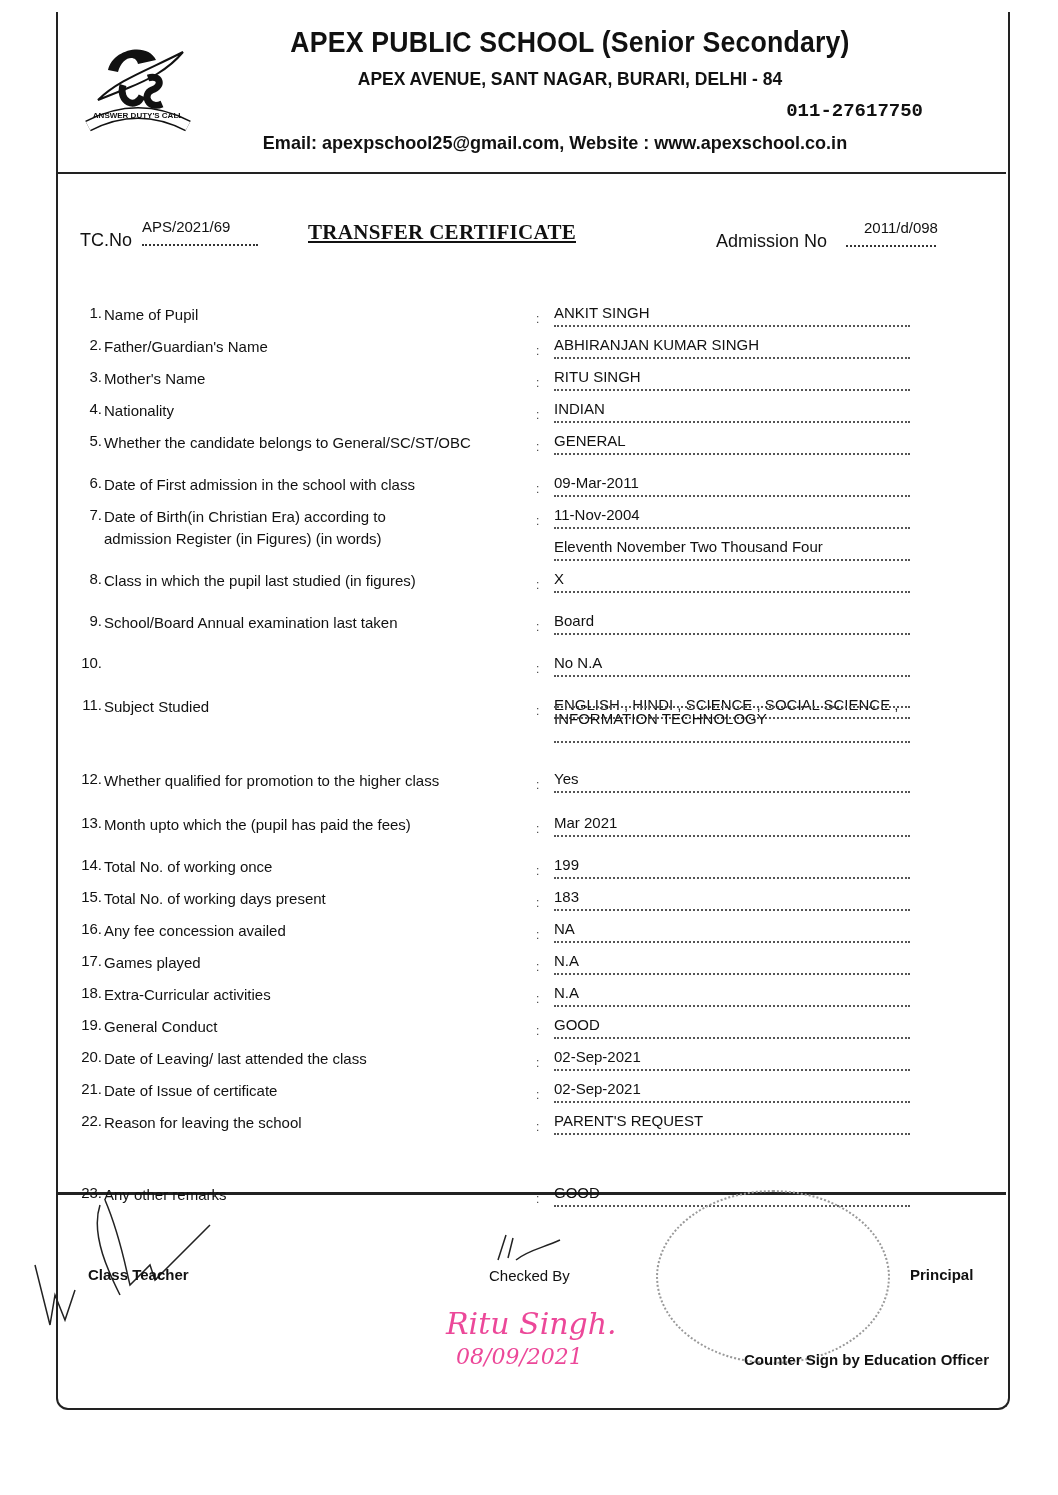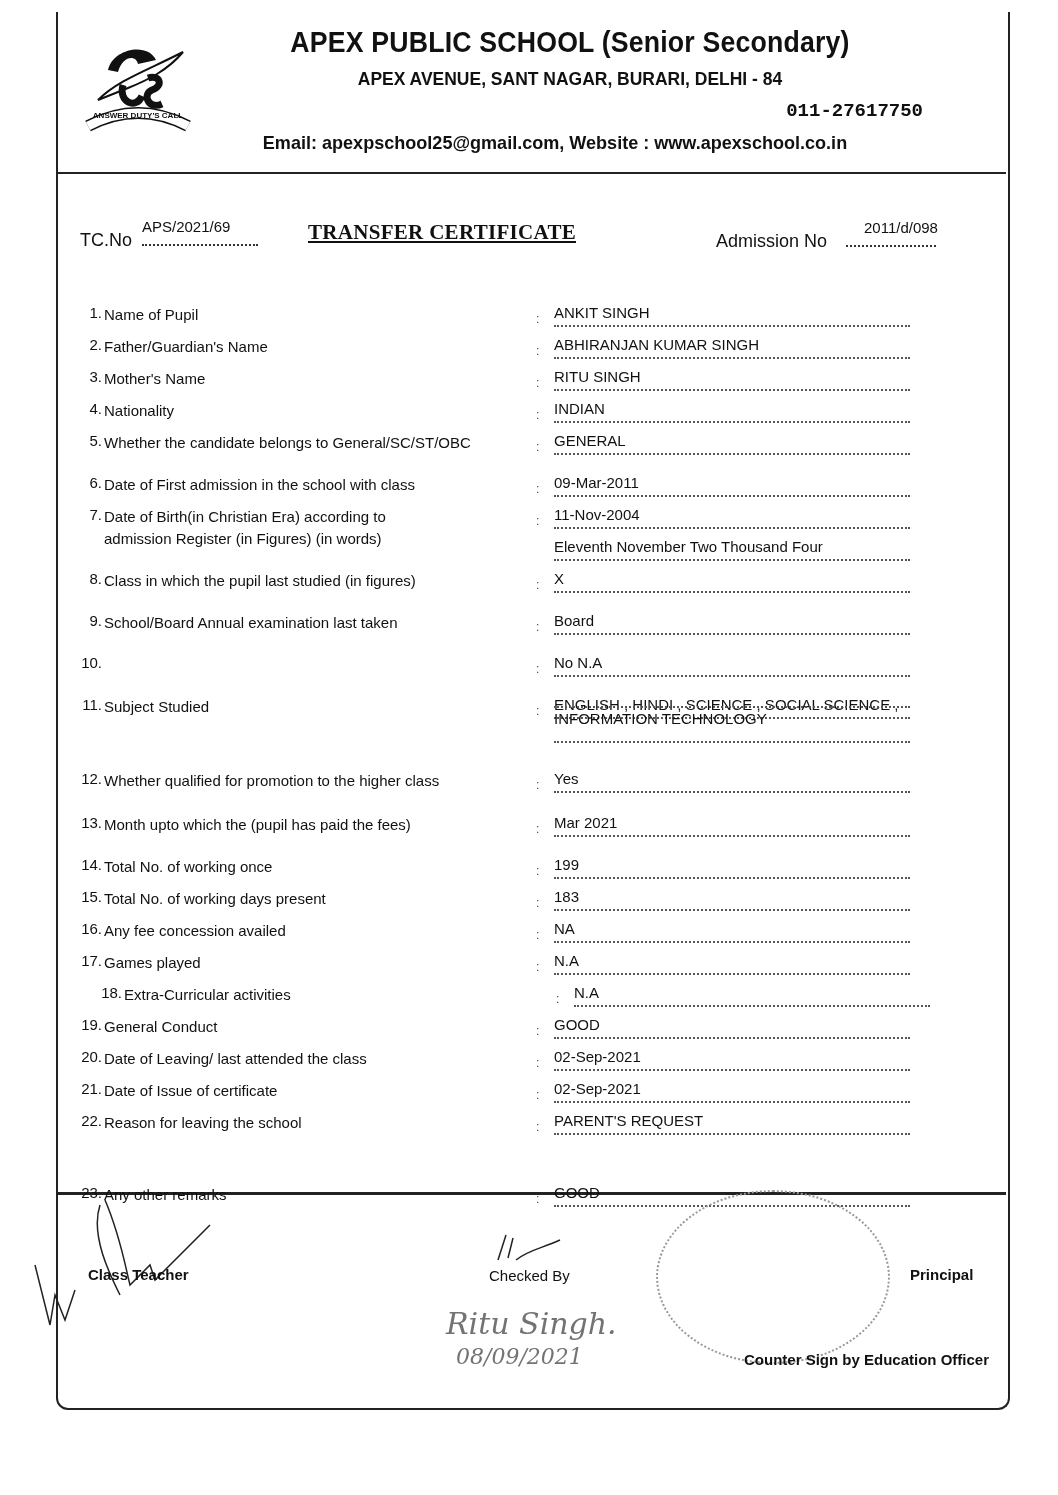--- a/index.html
+++ b/index.html
@@ -51,21 +51,21 @@
   .adm-dots { position: absolute; left: 846px; top: 245px; width: 90px; border-bottom: 2px dotted #333; }
 
   .row { position: absolute; left: 78px; width: 840px; height: 32px; font-family: "Liberation Sans", "DejaVu Sans", sans-serif; font-size: 15px; }
   .row .num { position: absolute; left: 0; top: 0; width: 24px; text-align: right; }
   .row .lbl { position: absolute; left: 26px; top: 0; line-height: 22px; }
   .row .colon { position: absolute; left: 458px; top: 8px; font-size: 12px; color: #444; }
   .row .val { position: absolute; left: 476px; top: 0; font-size: 15px; }
   .row .dots { position: absolute; left: 476px; top: 21px; width: 356px; border-bottom: 2px dotted #555; }
 
   .sig-label { position: absolute; font-family: "Liberation Sans", sans-serif; font-size: 15px; font-weight: bold; }
-  .hand { position: absolute; font-family: "DejaVu Serif", serif; font-style: italic; color: #737373; }
+  .hand { position: absolute; font-family: "DejaVu Serif", serif; font-style: italic; color: #ec4899; }
   .stamp {
     position: absolute; left: 656px; top: 1190px; width: 230px; height: 170px;
     border: 2px dotted #999; border-radius: 50%;
   }
 </style>
 </head>
 <body>
 
 <div class="frame-top-left"></div>
 <div class="frame"></div>
@@ -213,21 +213,21 @@
       <span class="val">NA</span>
       <span class="dots"></span>
     </div>
     <div class="row" style="top: 952px;">
       <span class="num">17.</span>
       <span class="lbl">Games played</span>
       <span class="colon">:</span>
       <span class="val">N.A</span>
       <span class="dots"></span>
     </div>
-    <div class="row" style="top: 984px; margin-left: 20px;">
+    <div class="row" style="top: 984px;">
       <span class="num">18.</span>
       <span class="lbl">Extra-Curricular activities</span>
       <span class="colon">:</span>
       <span class="val">N.A</span>
       <span class="dots"></span>
     </div>
     <div class="row" style="top: 1016px;">
       <span class="num">19.</span>
       <span class="lbl">General Conduct</span>
       <span class="colon">:</span>

